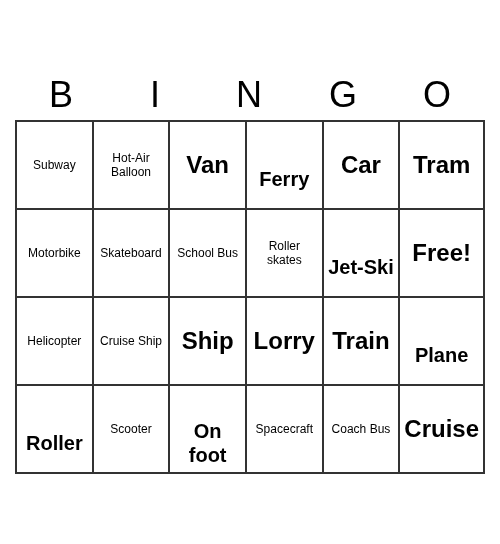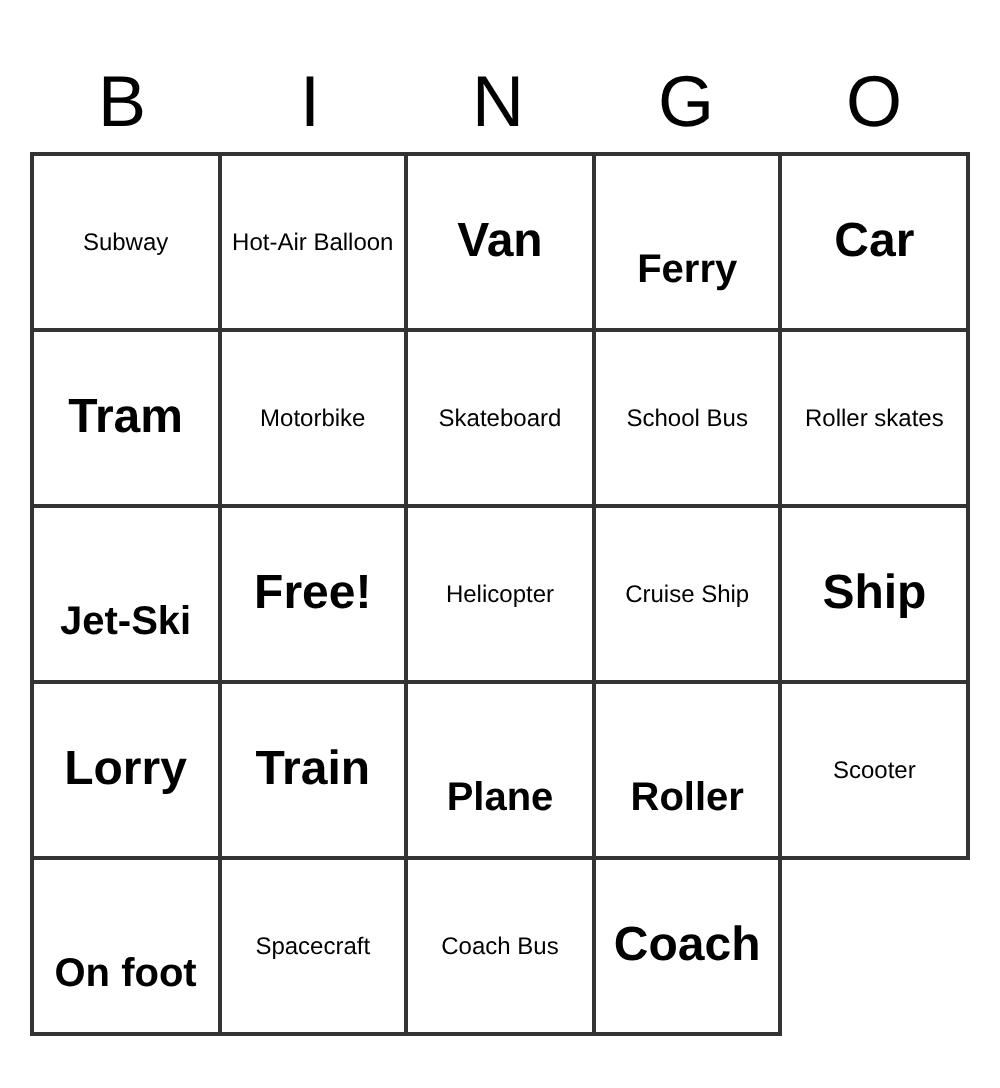--- a/index.html
+++ b/index.html
@@ -22,21 +22,21 @@
       text-align: center;
     }
     .bingo-header .header-cell {
       font-size: 36px;
       font-weight: normal;
       padding: 4px 0;
       letter-spacing: 2px;
     }
     .bingo-grid {
       display: grid;
-      grid-template-columns: repeat(5, 1fr);
+      grid-template-columns: repeat(6, 1fr);
       border-left: 2px solid #333;
       border-top: 2px solid #333;
     }
     .cell {
       border-right: 2px solid #333;
       border-bottom: 2px solid #333;
       display: flex;
       align-items: center;
       justify-content: center;
       text-align: center;
@@ -135,16 +135,16 @@
       <div class="cell">
         <span class="cell-text medium">On foot</span>
       </div>
       <div class="cell">
         <span class="cell-text small">Spacecraft</span>
       </div>
       <div class="cell">
         <span class="cell-text small">Coach Bus</span>
       </div>
       <div class="cell">
-        <span class="cell-text large">Coach</span>
+        <span class="cell-text large">Cruise</span>
       </div>
     </div>
 </div>
 
 </body></html>

